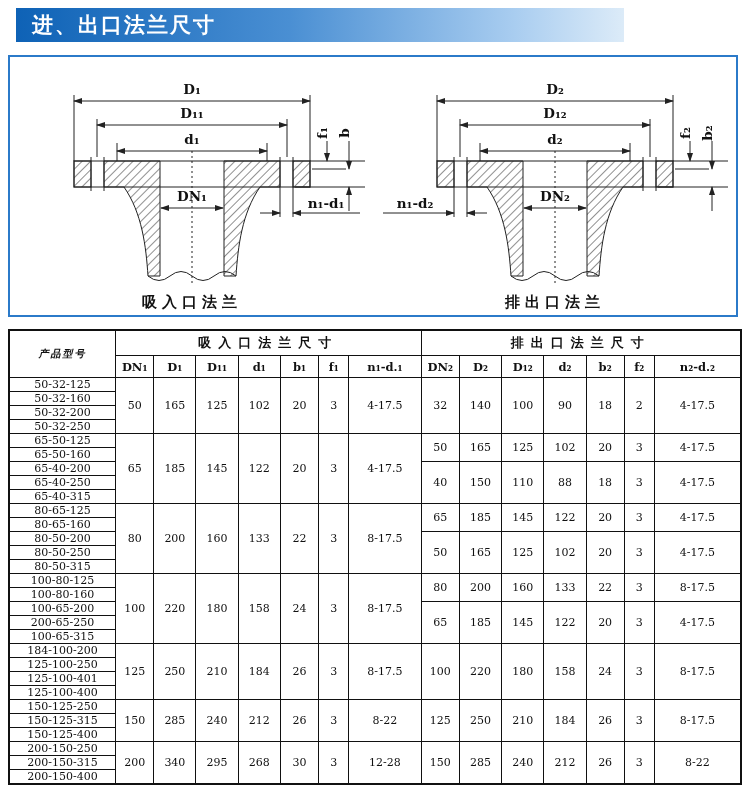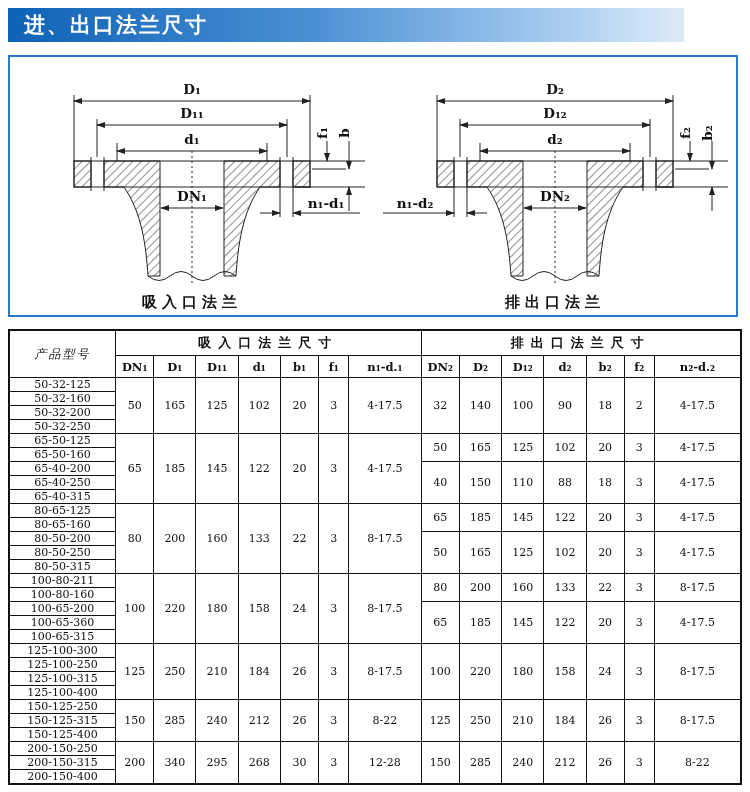--- a/index.html
+++ b/index.html
@@ -1,41 +1,41 @@
 <!DOCTYPE html>
 <html><head>
 <meta charset="utf-8">
 <style>
   html,body{margin:0;padding:0;background:#fff;}
   body{width:750px;height:792px;position:relative;overflow:hidden;
        font-family:"DejaVu Sans",sans-serif;color:#111;}
 
   
-  .banner{position:absolute;left:8px;top:8px;width:676px;height:34px;
+  .banner{position:absolute;left:16px;top:8px;width:608px;height:34px;
           background:linear-gradient(90deg,#0e62b6,#4a8fd3 45%,#a9cdf0 82%,#dcebf8);}
   .banner .title{color:#fff;font-weight:bold;font-size:21px;line-height:34px;
           padding-left:16px;letter-spacing:2px;}
 
   
   .panel{position:absolute;left:8px;top:55px;width:730px;height:262px;
          border:2px solid #2b7ac9;background:#fff;
          display:flex;justify-content:space-around;align-items:flex-start;padding-top:4px;box-sizing:border-box;}
   svg text{font-family:"DejaVu Serif","DejaVu Sans",serif;}
   .dim{font-size:13.5px;font-weight:bold;fill:#111;}
   .cap{font-size:15px;font-weight:bold;letter-spacing:5px;fill:#111;}
   .ln{stroke:#222;stroke-width:1;fill:none;}
 
   
   .tablewrap{position:absolute;left:8px;top:329px;width:734px;}
   table.flange{border-collapse:collapse;table-layout:fixed;width:734px;
          border:2px solid #111;font-family:"DejaVu Serif",serif;}
   table.flange th,table.flange td{border:1px solid #111;text-align:center;
          padding:0;overflow:hidden;white-space:nowrap;}
   .sechdr{font-size:13px;font-weight:bold;letter-spacing:7px;height:24px;font-family:"DejaVu Sans",sans-serif;}
-  .modelhdr{font-size:12px;font-weight:normal;font-style:italic;letter-spacing:2px;font-family:"DejaVu Sans",sans-serif;}
+  .modelhdr{font-size:10px;font-weight:bold;font-style:italic;letter-spacing:2px;font-family:"DejaVu Sans",sans-serif;}
   .collbl{font-size:11.5px;font-weight:bold;height:21px;}
   tbody tr{height:13.8px;}
   td.model{font-size:11px;}
   td.val{font-size:11px;}
 </style>
 </head>
 <body>
 
 <div class="banner" style="background: linear-gradient(90deg, rgb(14, 98, 182), rgb(74, 143, 211) 45%, rgb(169, 205, 240) 82%, rgb(220, 235, 248));">
   <div class="title">进、出口法兰尺寸</div>
@@ -283,21 +283,21 @@
           <td class="val" rowspan="3">3</td>
           <td class="val" rowspan="3">4-17.5</td>
         </tr>
         <tr>
           <td class="model">80-50-250</td>
         </tr>
         <tr>
           <td class="model">80-50-315</td>
         </tr>
         <tr>
-          <td class="model">100-80-211</td>
+          <td class="model">100-80-125</td>
           <td class="val" rowspan="5">100</td>
           <td class="val" rowspan="5">220</td>
           <td class="val" rowspan="5">180</td>
           <td class="val" rowspan="5">158</td>
           <td class="val" rowspan="5">24</td>
           <td class="val" rowspan="5">3</td>
           <td class="val" rowspan="5">8-17.5</td>
           <td class="val" rowspan="2">80</td>
           <td class="val" rowspan="2">200</td>
           <td class="val" rowspan="2">160</td>
@@ -313,47 +313,47 @@
           <td class="model">100-65-200</td>
           <td class="val" rowspan="3">65</td>
           <td class="val" rowspan="3">185</td>
           <td class="val" rowspan="3">145</td>
           <td class="val" rowspan="3">122</td>
           <td class="val" rowspan="3">20</td>
           <td class="val" rowspan="3">3</td>
           <td class="val" rowspan="3">4-17.5</td>
         </tr>
         <tr>
-          <td class="model">100-65-360</td>
+          <td class="model">200-65-250</td>
         </tr>
         <tr>
           <td class="model">100-65-315</td>
         </tr>
         <tr>
-          <td class="model">125-100-300</td>
+          <td class="model">184-100-200</td>
           <td class="val" rowspan="4">125</td>
           <td class="val" rowspan="4">250</td>
           <td class="val" rowspan="4">210</td>
           <td class="val" rowspan="4">184</td>
           <td class="val" rowspan="4">26</td>
           <td class="val" rowspan="4">3</td>
           <td class="val" rowspan="4">8-17.5</td>
           <td class="val" rowspan="4">100</td>
           <td class="val" rowspan="4">220</td>
           <td class="val" rowspan="4">180</td>
           <td class="val" rowspan="4">158</td>
           <td class="val" rowspan="4">24</td>
           <td class="val" rowspan="4">3</td>
           <td class="val" rowspan="4">8-17.5</td>
         </tr>
         <tr>
           <td class="model">125-100-250</td>
         </tr>
         <tr>
-          <td class="model">125-100-315</td>
+          <td class="model">125-100-401</td>
         </tr>
         <tr>
           <td class="model">125-100-400</td>
         </tr>
         <tr>
           <td class="model">150-125-250</td>
           <td class="val" rowspan="3">150</td>
           <td class="val" rowspan="3">285</td>
           <td class="val" rowspan="3">240</td>
           <td class="val" rowspan="3">212</td>

